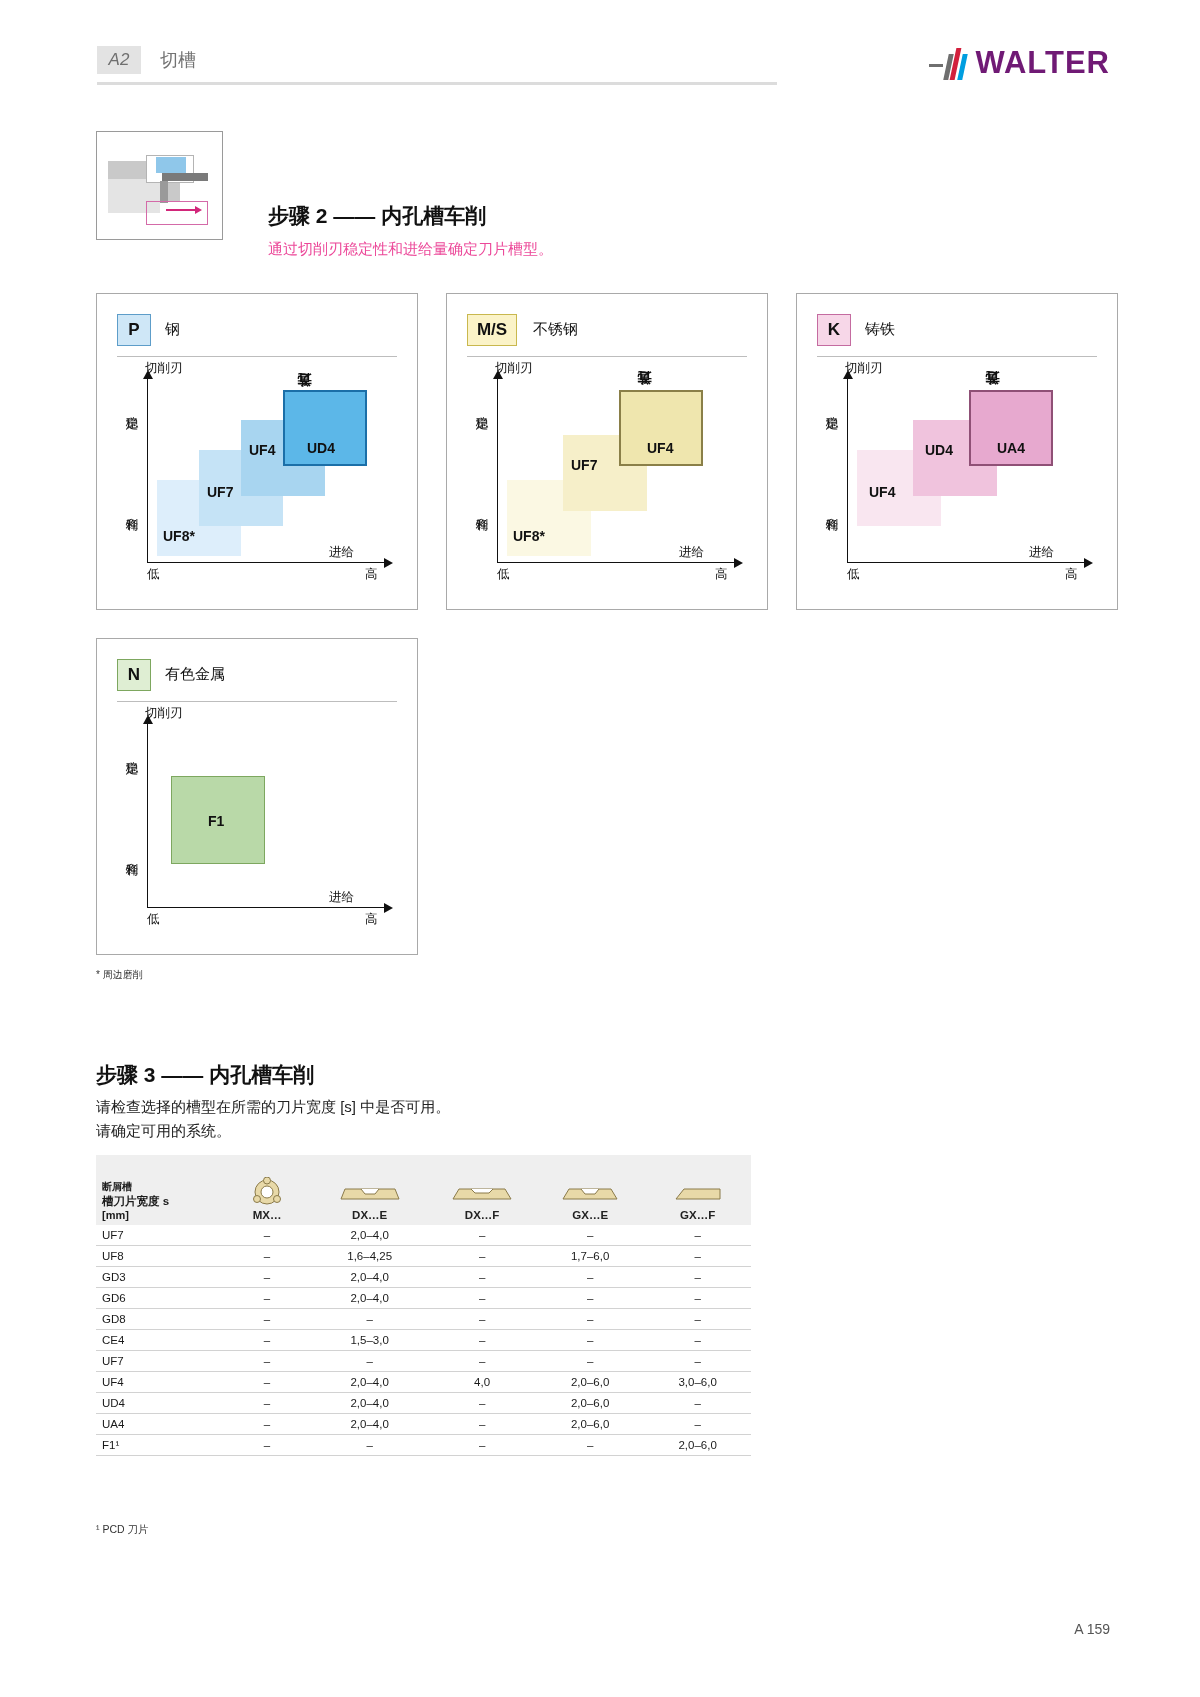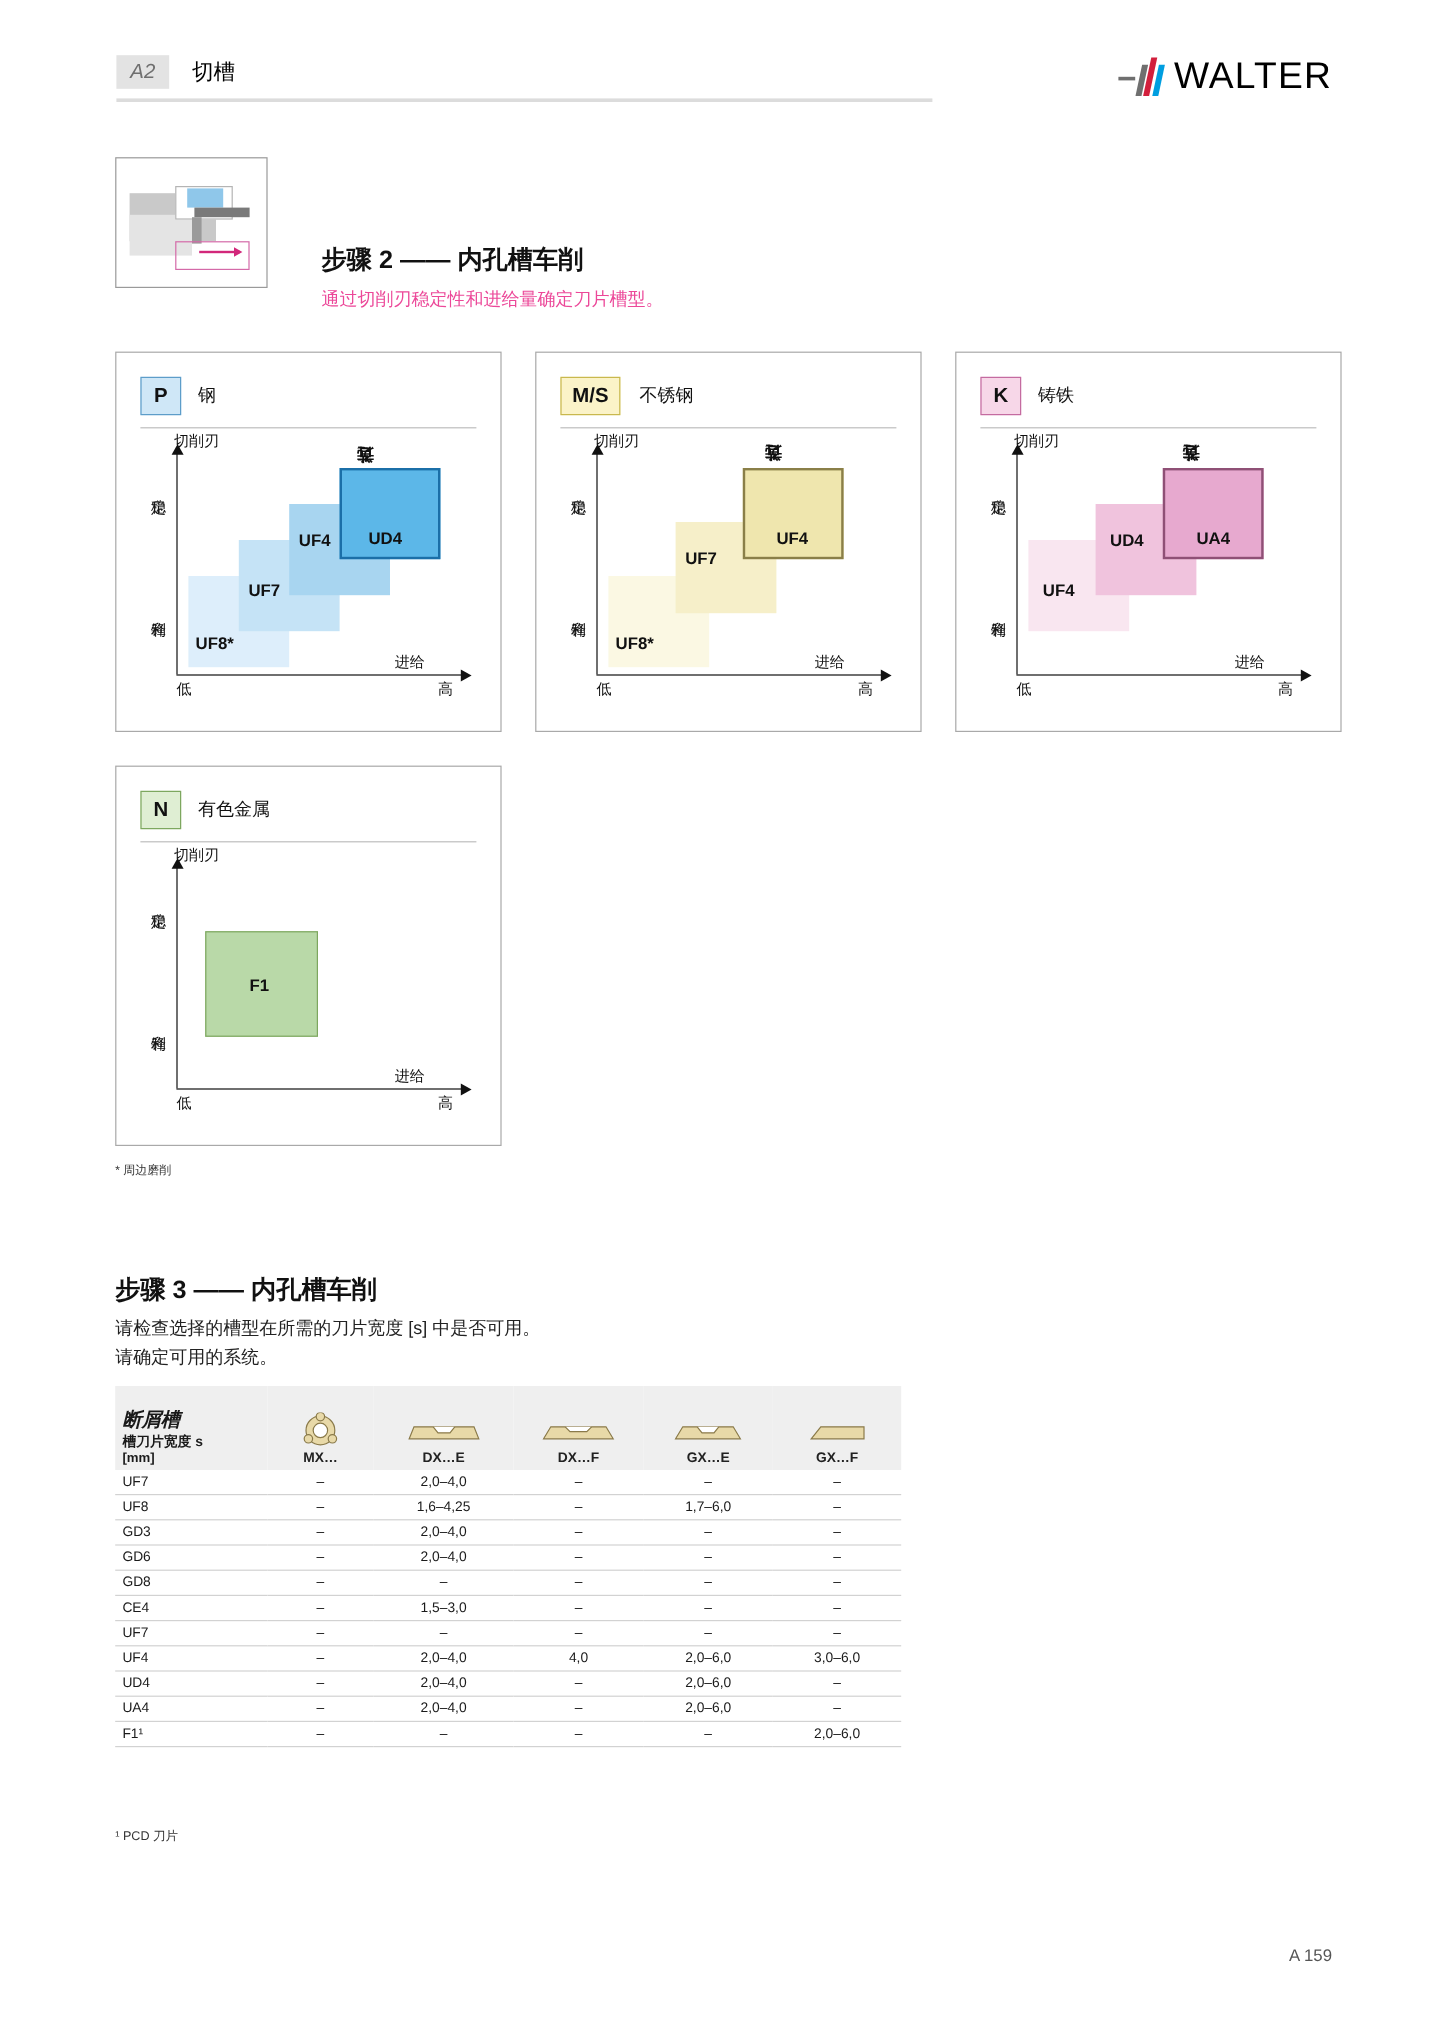--- a/index.html
+++ b/index.html
@@ -19,39 +19,39 @@
     position:absolute; left:97px; top:46px;
     width:44px; height:28px;
     background:#e3e3e3;
     color:#6f6f6f;
     font-size:17px;
     display:flex; align-items:center; justify-content:center;
     font-style:italic;
   }
   .hdr-title {
     position:absolute; left:160px; top:48px;
-    font-size:18px; color:#000000;
+    font-size:18px; color:#737373;
   }
   .hdr-rule {
     position:absolute; left:97px; top:82px; width:680px; height:3px;
     background:#dcdcdc;
   }
   .walter-logo {
     position:absolute; right:90px; top:44px;
     display:flex; align-items:center; height:38px;
   }
   .wl-dash {
     width:14px; height:3px; background:#6f6f6f; margin-right:3px; margin-top:4px;
   }
   .wl-bars { display:flex; align-items:flex-end; height:34px; margin-right:8px; }
   .wl-bars i { display:block; width:5px; margin-right:2px; }
   .wl-b1 { height:26px; background:#6f6f6f; transform:skewX(-12deg); }
   .wl-b2 { height:32px; background:#d21f3c; transform:skewX(-12deg); }
   .wl-b3 { height:26px; background:#009ee0; transform:skewX(-12deg); }
-  .wl-text { font-size:31px; letter-spacing:1px; font-weight:normal; color:#000000; }
+  .wl-text { font-size:31px; letter-spacing:1px; font-weight:bold; color:#701a75; }
 
   
   .step2-icon {
     position:absolute; left:96px; top:131px; width:125px; height:107px;
     border:1px solid #9a9a9a; background:#fff;
   }
   .icon-inner { position:absolute; inset:7px; }
   .ico-body { position:absolute; left:4px; top:22px; width:72px; height:40px; background:#c9c9c9; }
   .ico-body2 { position:absolute; left:4px; top:40px; width:52px; height:34px; background:#e4e4e4; }
   .ico-bore { position:absolute; left:42px; top:16px; width:46px; height:26px; background:#ffffff; border:1px solid #b4b4b4;}
@@ -126,21 +126,21 @@
   .step3-title { position:absolute; left:96px; top:1061px; font-size:21px; font-weight:bold; color:#111; }
   .step3-l1 { position:absolute; left:96px; top:1098px; font-size:15px; color:#222; }
   .step3-l2 { position:absolute; left:96px; top:1122px; font-size:15px; color:#222; }
 
   
   .tbl { position:absolute; left:96px; top:1155px; width:655px; font-size:11.5px; border-collapse:collapse; }
   .tbl th, .tbl td { border:0; }
   .hdr-cell { background:#efefef; vertical-align:bottom; padding:4px 6px; height:62px; }
   .hdr-cell.first { text-align:left; width:128px; }
   .hdr-cell.ctr { text-align:center; }
-  .hdr-first-l1 { font-weight:bold; font-size:16px;font-style:italic; }
+  .hdr-first-l1 { font-weight:bold; font-size:10px; }
   .hdr-first-l2 { font-size:11.5px; }
   .hdr-first-l3 { font-size:11px; }
   .hdr-code { font-size:11.5px; color:#222; display:block; margin-top:2px; }
   .tbl td.rowlab { text-align:left; padding:4px 6px; }
   .tbl td.val { text-align:center; padding:4px 6px; }
   .tbl tbody tr { border-bottom:1px solid #d2d2d2; }
   .tbl tbody tr td { border-bottom:1px solid #d2d2d2; }
   .colsep { border-left:1px solid #d2d2d2; }
   .footnote-b { position:absolute; left:96px; top:1523px; font-size:10.5px; color:#333; }
 

